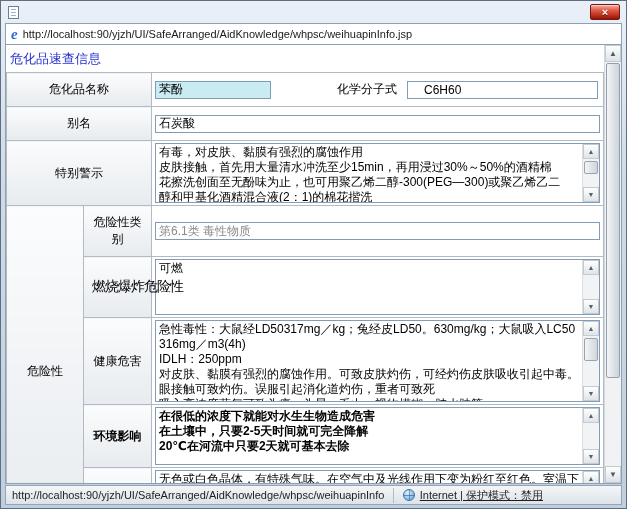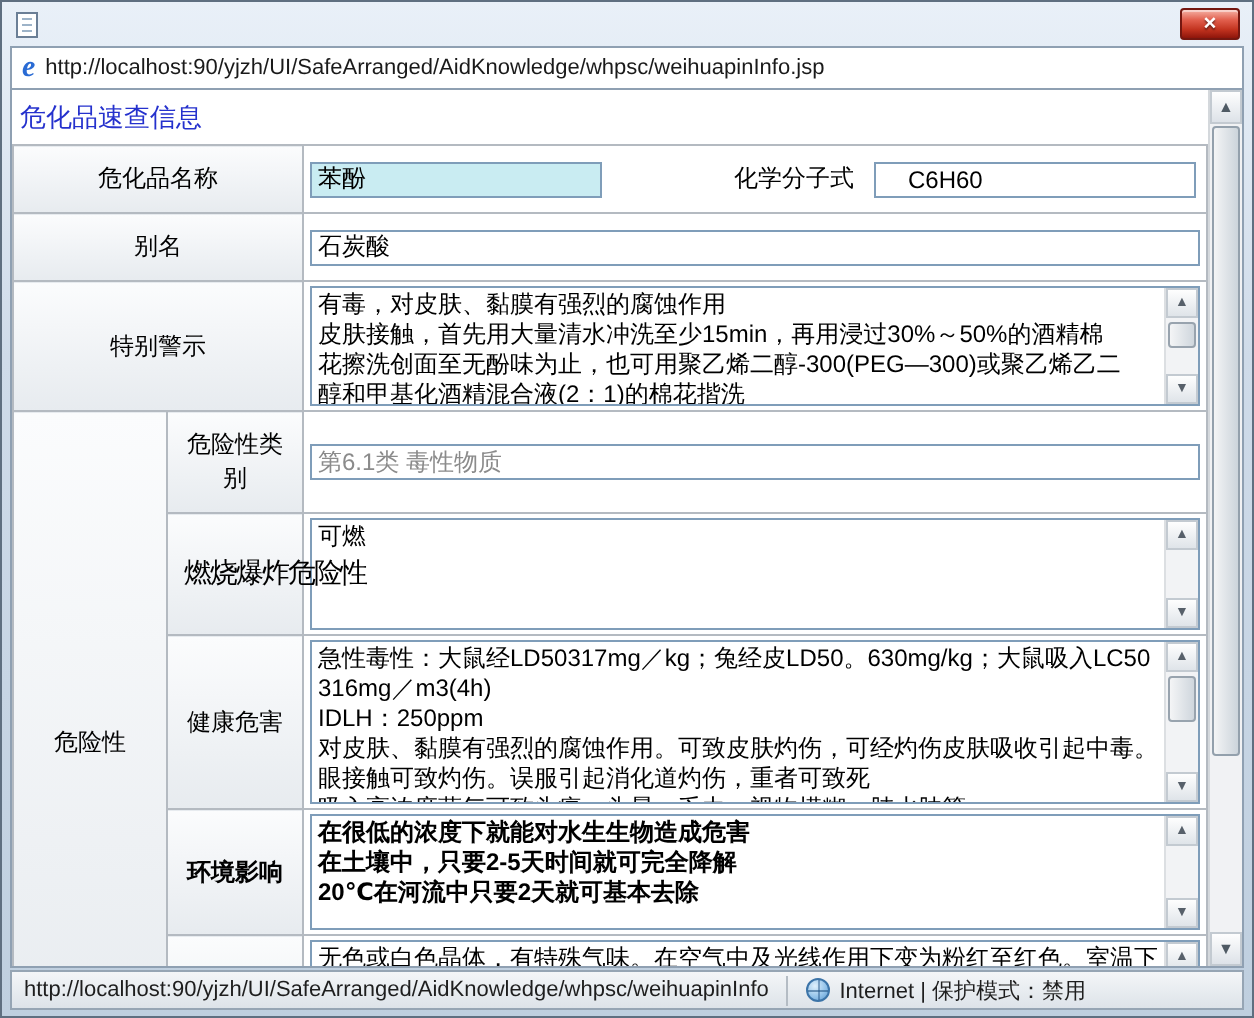--- a/index.html
+++ b/index.html
@@ -42,21 +42,21 @@
   .form-table td { border:1px solid #b4bac1; vertical-align:middle; padding:0; }
   td.label { background:linear-gradient(180deg,#fbfcfd,#e7ebef); text-align:center; color:#000; padding:8px; }
   td.val { background:#fff; padding:2px 3px; }
   .rh24 { height:24px; } .rh64 { height:64px; } .rh60 { height:60px; }
   .rh86 { height:86px; } .rh62 { height:62px;font-weight:bold; } .rh68 { height:68px; }
   .small-label { font-size:14px; letter-spacing:-1px; white-space:nowrap; }
   
   .input { height:18px; border:1px solid #7f9db9; font-size:12px; padding:0 3px;
     font-family:inherit; background:#fff; }
   .row1 { display:flex; align-items:center; }
-  .name-input { width:146px; background:#c9ecf2; flex:0 0 auto; }
+  .name-input { width:116px; background:#c9ecf2; flex:0 0 auto; }
   .formula-label { margin-left:66px; white-space:nowrap; }
   .formula-input { flex:1 1 auto; margin-left:10px; margin-right:2px; min-width:0;padding-left:16px; }
   .alias-input { display:block; width:100%; }
   .plainbox { border:1px solid #7f9db9; height:18px; line-height:16px; padding:0 3px;
     color:#8b8b8b; background:#fff; white-space:nowrap; overflow:hidden; }
   
   .tbox { border:1px solid #7f9db9; background:#fff; display:flex; overflow:hidden; }
   .t60 { height:60px;gap:16px; } .t56 { height:56px; } .t82 { height:82px; } .t58 { height:58px; } .t64 { height:64px; }
   .tbox-text { flex:1 1 auto; padding:1px 3px; white-space:pre-wrap; line-height:15px;
     overflow:hidden; word-break:break-all; min-width:0; }
@@ -76,21 +76,21 @@
     display:flex; align-items:center; justify-content:center; }
   .sb-track { flex:1 1 auto; position:relative; }
   .sb-thumb { position:absolute; left:1px; right:1px; top:1px; height:78%;
     background:linear-gradient(90deg,#f4f5f6,#ccd4db); border:1px solid #93a0ac; border-radius:2px; }
   
   .statusbar { flex:0 0 20px; margin:1px 4px 3px; background:linear-gradient(180deg,#f4f6f8,#dde3e9);
     border:1px solid #96a5b4; display:flex; align-items:center; font-size:11px; color:#1e1e1e;
     padding:0 6px; gap:8px; overflow:hidden; }
   .s-url { white-space:nowrap; overflow:hidden; flex:0 1 auto; }
   .zone { display:flex; align-items:center; gap:5px; margin-left:auto; margin-right:72px;
-    border-left:1px solid #b4bcc4; padding-left:9px; white-space:nowrap; }
+    border-left:1px solid #b4bcc4; padding-left:9px; white-space:nowrap;text-decoration:underline; }
   .globe { width:12px; height:12px; border-radius:50%; border:1px solid #3c74a8; position:relative;
     background:radial-gradient(circle at 35% 30%, #dff0fc, #8fc0e8 60%, #5e98cc); flex:0 0 auto; }
   .globe::before { content:""; position:absolute; left:0; right:0; top:5px; height:1px; background:rgba(30,80,130,.55); }
   .globe::after { content:""; position:absolute; left:5px; top:0; bottom:0; width:1px; background:rgba(30,80,130,.45); }
 </style>
 </head>
 <body>
 
 <div class="window">
 

